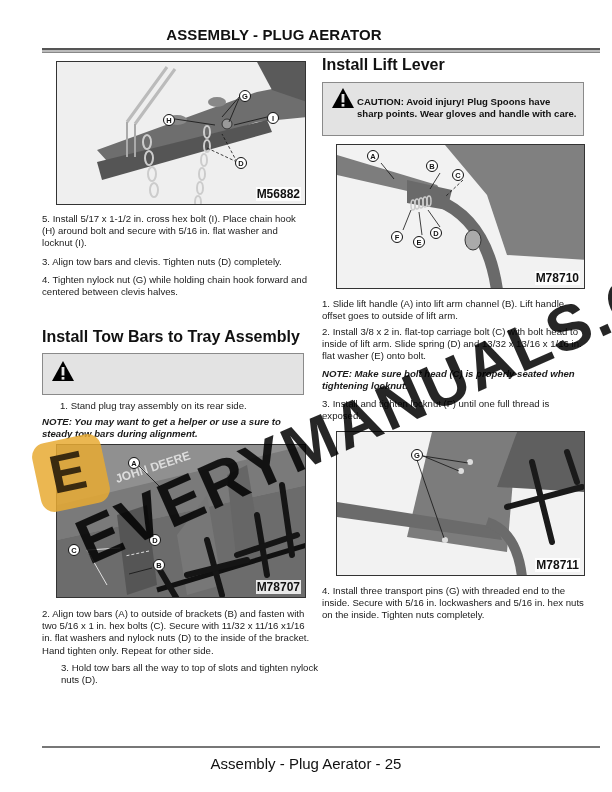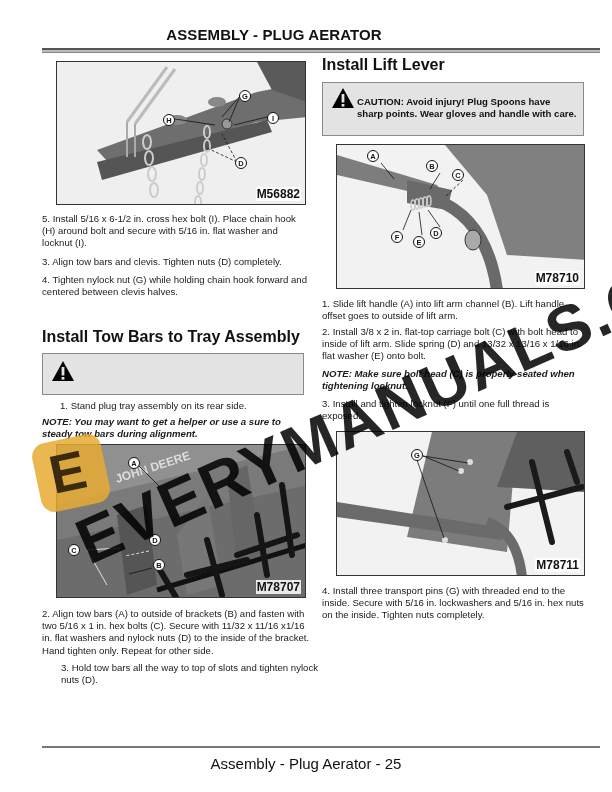--- a/index.html
+++ b/index.html
@@ -71,21 +71,21 @@
     <line x1="180" y1="100" x2="150" y2="86" stroke="#111" stroke-width="0.8" stroke-dasharray="3,2"></line>
     <line x1="180" y1="100" x2="165" y2="72" stroke="#111" stroke-width="0.8" stroke-dasharray="3,2"></line>
   </svg>
   <div class="callout" style="left:182px; top:28px;">G</div>
   <div class="callout" style="left:106px; top:52px;">H</div>
   <div class="callout" style="left:210px; top:50px;">I</div>
   <div class="callout" style="left:178px; top:95px;">D</div>
   <div class="fig-id">M56882</div>
 </div>
 
-<div class="abs para" style="left:42px; top:213px; width:266px;">5.  Install 5/16 x 6-1/2 in. cross hex bolt (I). Place chain hook (H) around bolt and secure with 5/16 in. flat washer and locknut (I).</div>
+<div class="abs para" style="left:42px; top:213px; width:266px;">5.  Install 5/17 x 1-1/2 in. cross hex bolt (I). Place chain hook (H) around bolt and secure with 5/16 in. flat washer and locknut (I).</div>
 <div class="abs para" style="left:42px; top:256px; width:266px;">3.  Align tow bars and clevis. Tighten nuts (D) completely.</div>
 <div class="abs para" style="left:42px; top:274px; width:266px;">4.  Tighten nylock nut (G) while holding chain hook forward and centered between clevis halves.</div>
 
 <div class="abs h2" style="left:42px; top:328px;">Install Tow Bars to Tray Assembly</div>
 
 <div class="abs caution" style="left:42px; top:353px; width:262px; height:42px;">
   <svg class="warn-icon" style="left:8px; top:6px;" width="24" height="22">
     <polygon points="12,1 23,21 1,21" fill="#000"></polygon>
     <rect x="10.6" y="7" width="2.8" height="8.5" fill="#e3e3e3"></rect>
     <rect x="10.6" y="17" width="2.8" height="2.6" fill="#e3e3e3"></rect>

